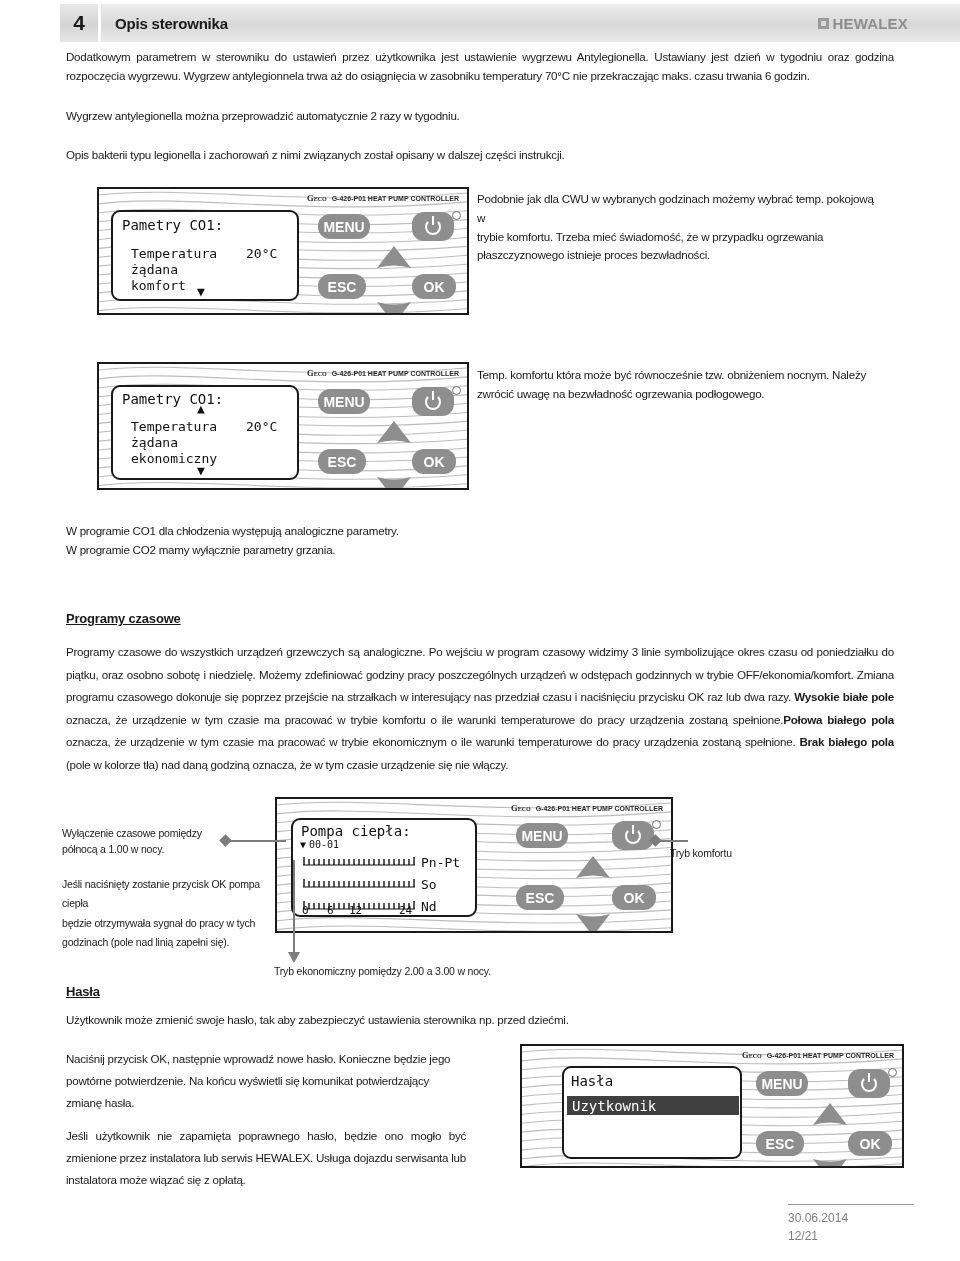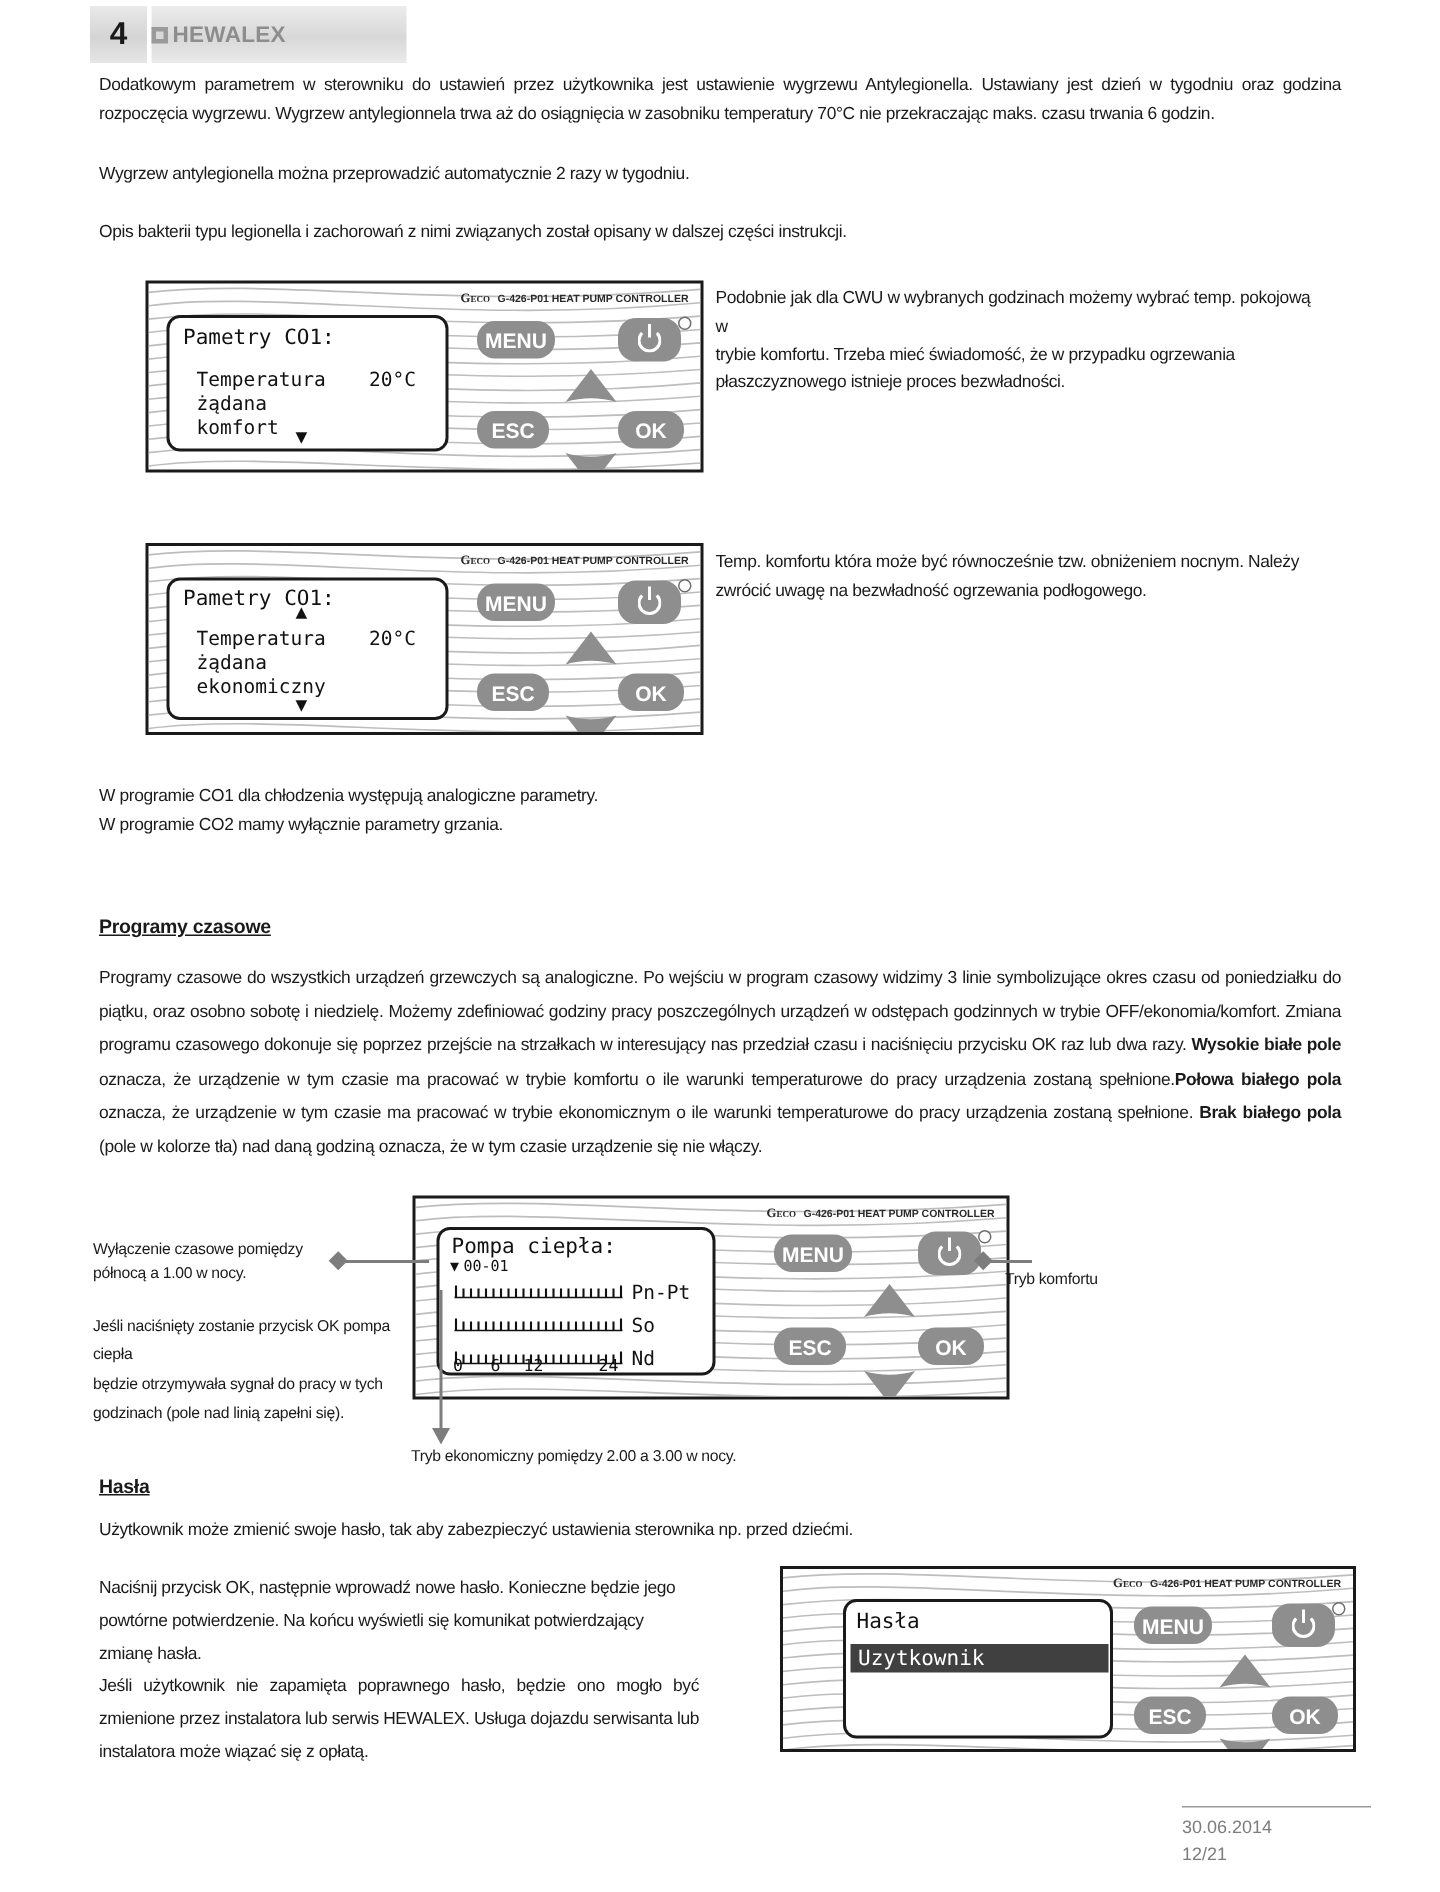--- a/index.html
+++ b/index.html
@@ -31,21 +31,21 @@
     flex: 1;
     background: linear-gradient(to bottom, #ececec, #d8d8d8 55%, #eaeaea);
     display: flex; align-items: center;
     padding-left: 14px;
     font-size: 15px; font-weight: bold;
     letter-spacing: -0.2px;
   }
   .hdr-logo {
     background: linear-gradient(to bottom, #ececec, #d8d8d8 55%, #eaeaea);
     display: flex; align-items: center; justify-content: flex-end;
-    padding-right: 80px;
+    padding-right: 52px;
   }
   .logo-wrap { display: flex; align-items: center; gap: 3px; }
   .logo-mark {
     width: 11px; height: 11px;
     background: #9a9a9a;
     position: relative;
   }
   .logo-mark::after {
     content: ""; position: absolute; left: 3px; top: 3px;
     width: 5px; height: 5px; background: #d8d8d8;
@@ -143,20 +143,21 @@
   .footer-rule { height: 1px; background: #9a9a9a; margin-bottom: 5px; }
   .footer-line { font-size: 12px; color: #7d7d7d; line-height: 1.45; }
 </style>
 </head>
 <body>
 
 <div class="page-header">
   <div class="hdr-gap"></div>
   <div class="hdr-num">4</div>
   <div class="hdr-sep"></div>
+  <div class="hdr-title">Opis sterownika</div>
   <div class="hdr-logo">
     <div class="logo-wrap">
       <span class="logo-mark"></span>
       <span class="logo-text">HEWALEX</span>
     </div>
   </div>
 </div>
 
 <div class="blk" style="left:66px; top:48px; width:828px;">
   <p class="body-text tight">Dodatkowym parametrem w sterowniku do ustawień przez użytkownika jest ustawienie wygrzewu Antylegionella. Ustawiany jest dzień w tygodniu oraz godzina rozpoczęcia wygrzewu. Wygrzew antylegionnela trwa aż do osiągnięcia w zasobniku temperatury 70°C nie przekraczając maks. czasu trwania 6 godzin.</p>
@@ -461,21 +462,21 @@
   <span class="sec-head">Hasła</span>
 </div>
 
 <div class="blk" style="left:66px; top:1011px; width:828px;">
   <p class="body-text tight">Użytkownik może zmienić swoje hasło, tak aby zabezpieczyć ustawienia sterownika np. przed dziećmi.</p>
 </div>
 <div class="blk" style="left:66px; top:1048px; width:400px;">
   <p class="body-text" style="line-height:1.9; text-align:left;">Naciśnij przycisk OK, następnie wprowadź nowe hasło. Konieczne będzie jego powtórne potwierdzenie. Na końcu wyświetli się komunikat potwierdzający zmianę hasła.</p>
 </div>
 <div class="blk" style="left:66px; top:1113px; width:400px;">
-  <p class="body-text" style="line-height:1.9;">Jeśli użytkownik nie zapamięta poprawnego hasło, będzie ono mogło być zmienione przez instalatora lub serwis HEWALEX. Usługa dojazdu serwisanta lub instalatora może wiązać się z opłatą.</p>
+  <p class="body-text" style="line-height:1.9;margin-top:12px;">Jeśli użytkownik nie zapamięta poprawnego hasło, będzie ono mogło być zmienione przez instalatora lub serwis HEWALEX. Usługa dojazdu serwisanta lub instalatora może wiązać się z opłatą.</p>
 </div>
 
 <div class="controller" style="left:520px; top:1044px; width:384px; height:124px;">
   <svg class="waves" viewBox="0 0 384 124" preserveAspectRatio="none">
     <g fill="none" stroke="#bdbdbd" stroke-width="1.1">
       <path d="M0,6 C92,-4 205,18 384,4"></path>
         <path d="M0,15 C82,4 215,28 384,13"></path>
       <path d="M0,24 C102,12 195,36 384,22"></path>
         <path d="M0,33 C88,22 220,46 384,31"></path>
       <path d="M0,42 C98,30 205,54 384,40"></path>

